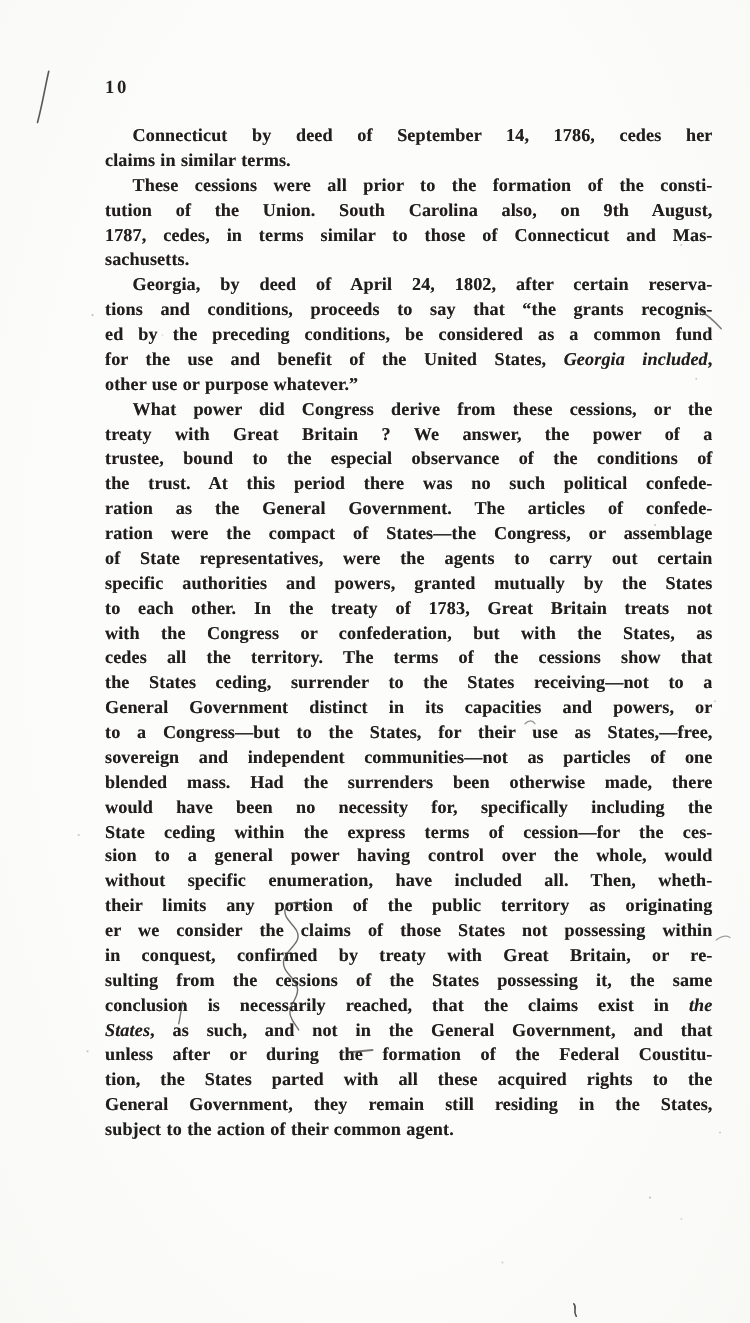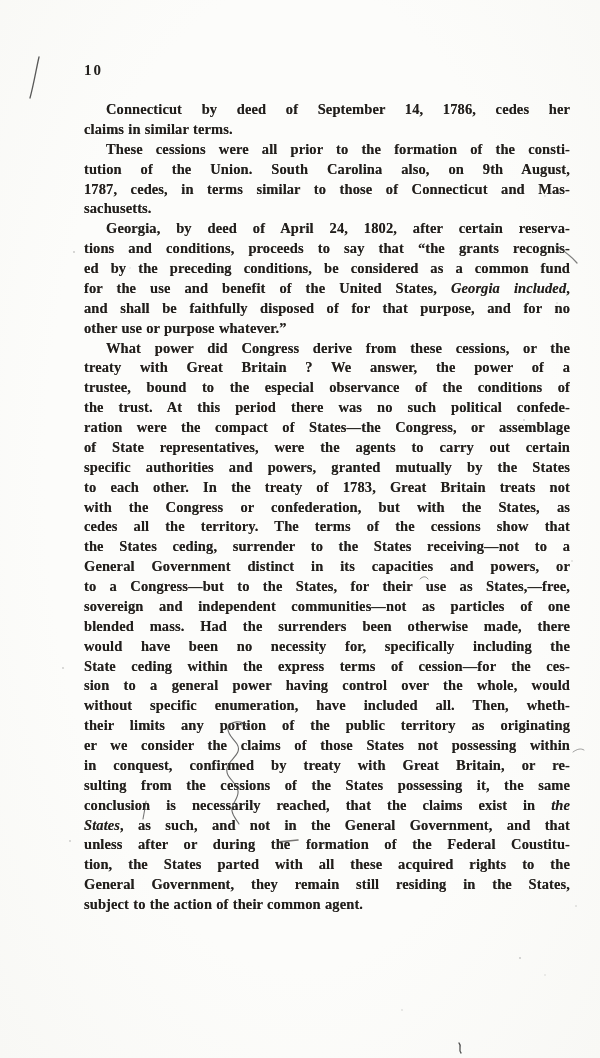--- a/index.html
+++ b/index.html
@@ -69,28 +69,28 @@
         <div class="line first">These cessions were all prior to the formation of the consti-</div>
         <div class="line">tution of the Union. South Carolina also, on 9th August,</div>
         <div class="line">1787, cedes, in terms similar to those of Connecticut and Mas-</div>
         <div class="line last">sachusetts.</div>
       </div>
       <div>
         <div class="line first">Georgia, by deed of April 24, 1802, after certain reserva-</div>
         <div class="line">tions and conditions, proceeds to say that “the grants recognis-</div>
         <div class="line">ed by the preceding conditions, be considered as a common fund</div>
         <div class="line">for the use and benefit of the United States, <span class="it">Georgia included</span>,</div>
-        <div class="line">and shall be faithfully disposed of for that purpose, and for no</div>
         <div class="line last">other use or purpose whatever.”</div>
       </div>
       <div>
         <div class="line first">What power did Congress derive from these cessions, or the</div>
         <div class="line">treaty with Great Britain ? We answer, the power of a</div>
         <div class="line">trustee, bound to the especial observance of the conditions of</div>
         <div class="line">the trust. At this period there was no such political confede-</div>
+        <div class="line">ration as the General Government. The articles of confede-</div>
         <div class="line">ration were the compact of States—the Congress, or assemblage</div>
         <div class="line">of State representatives, were the agents to carry out certain</div>
         <div class="line">specific authorities and powers, granted mutually by the States</div>
         <div class="line">to each other. In the treaty of 1783, Great Britain treats not</div>
         <div class="line">with the Congress or confederation, but with the States, as</div>
         <div class="line">cedes all the territory. The terms of the cessions show that</div>
         <div class="line">the States ceding, surrender to the States receiving—not to a</div>
         <div class="line">General Government distinct in its capacities and powers, or</div>
         <div class="line">to a Congress—but to the States, for their use as States,—free,</div>
         <div class="line">sovereign and independent communities—not as particles of one</div>

